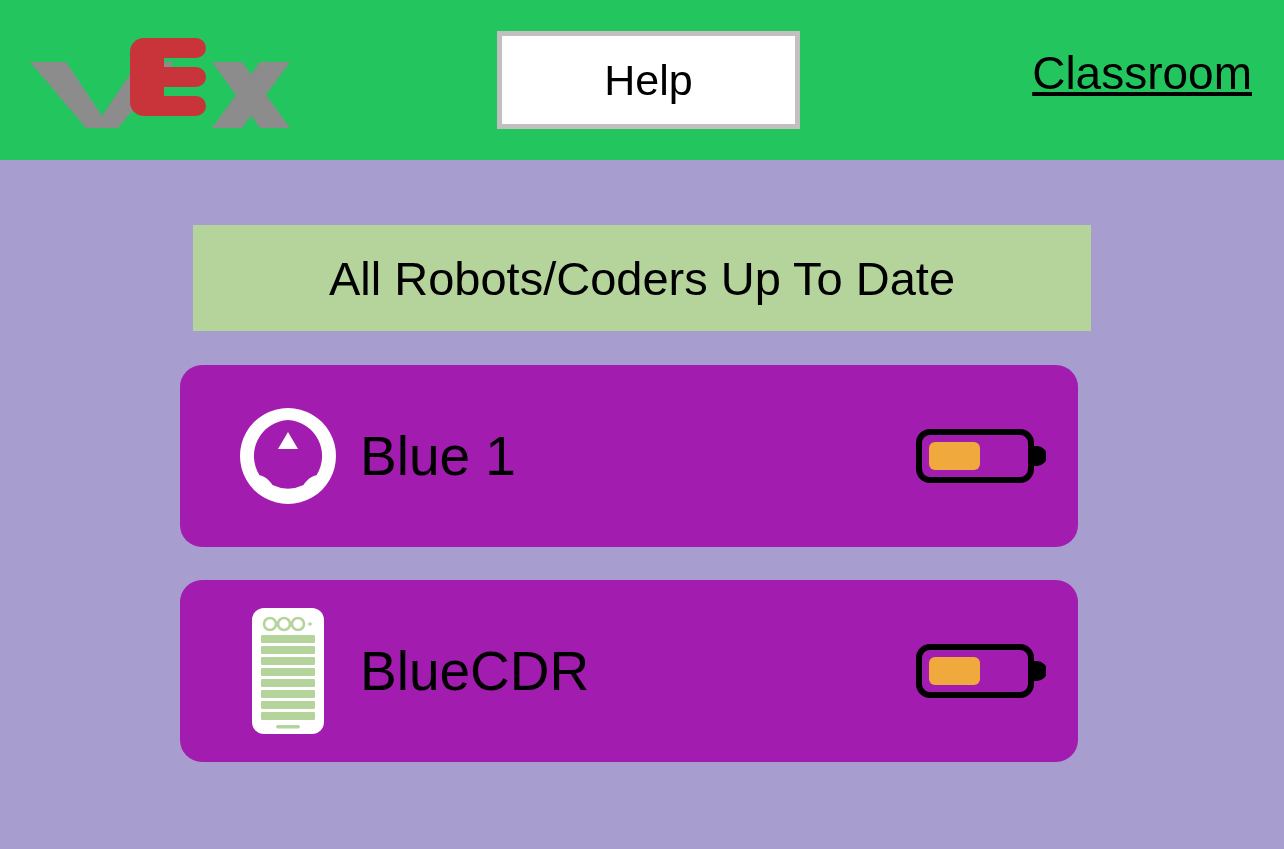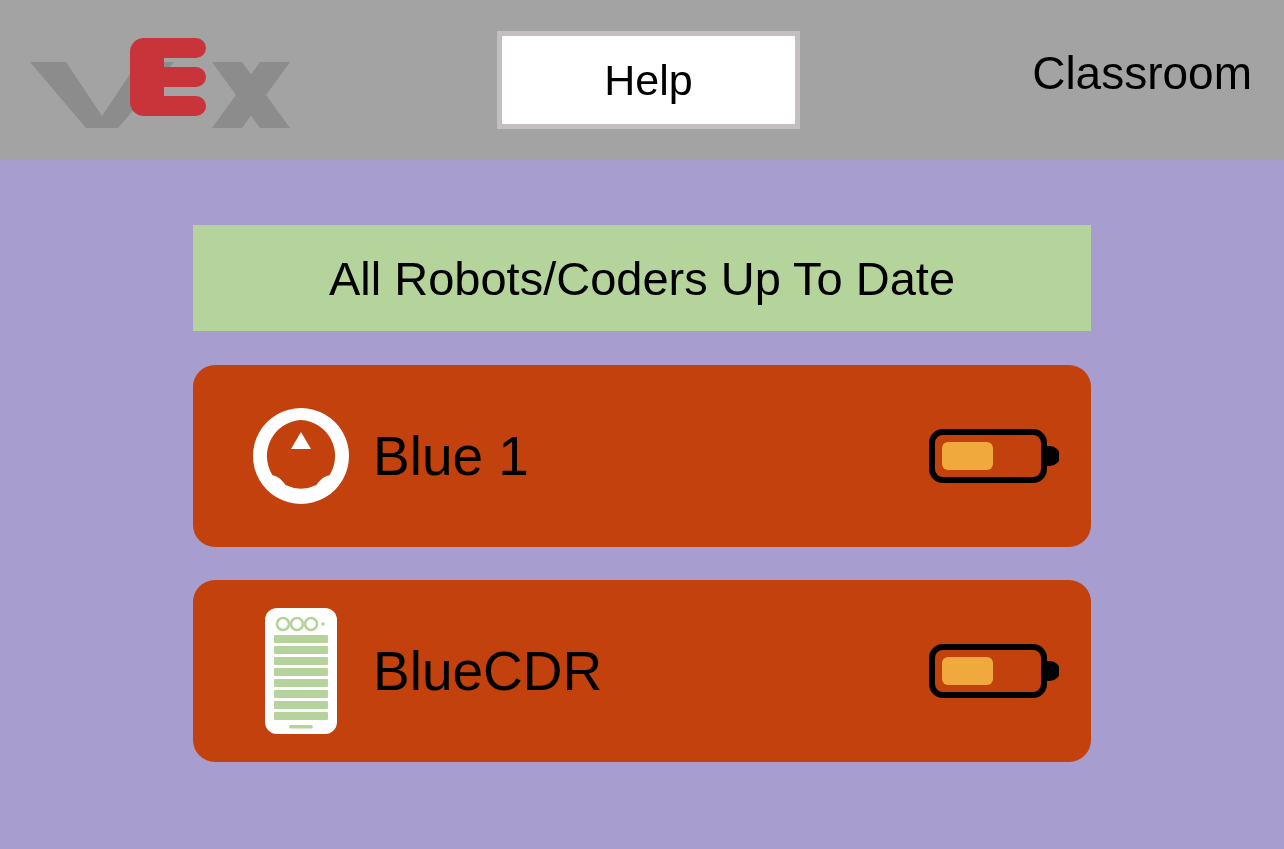--- a/index.html
+++ b/index.html
@@ -23,21 +23,21 @@
     background: #a79ecf;
   }
 
   
   .header {
     position: absolute;
     left: 0;
     top: 0;
     width: 1284px;
     height: 160px;
-    background: #a3a3a3;
+    background: #22c55e;
   }
 
   .logo {
     position: absolute;
     left: 26px;
     top: 36px;
     width: 264px;
     height: 92px;
   }
 
@@ -63,20 +63,21 @@
   }
 
   .classroom-title {
     position: absolute;
     right: 32px;
     top: 50px;
     font-size: 46px;
     color: #000000;
     line-height: 1;
     white-space: nowrap;
+    text-decoration: underline;
   }
 
   
   .body-area {
     position: absolute;
     left: 0;
     top: 160px;
     width: 1188px;
     height: 689px;
     background: #a79ecf;
@@ -100,24 +101,24 @@
   .status-banner-label {
     font-size: 47px;
     color: #000000;
     line-height: 1;
     white-space: nowrap;
   }
 
   
   .device-card {
     position: absolute;
-    left: 193px;
+    left: 180px;
     width: 898px;
     height: 182px;
-    background: #c2410c;
+    background: #a21caf;
     border-radius: 22px;
     cursor: pointer;
   }
 
   .device-card.row-0 { top: 205px; }
   .device-card.row-1 { top: 420px; text-align: center; }
 
   .device-icon {
     position: absolute;
     left: 55px;

